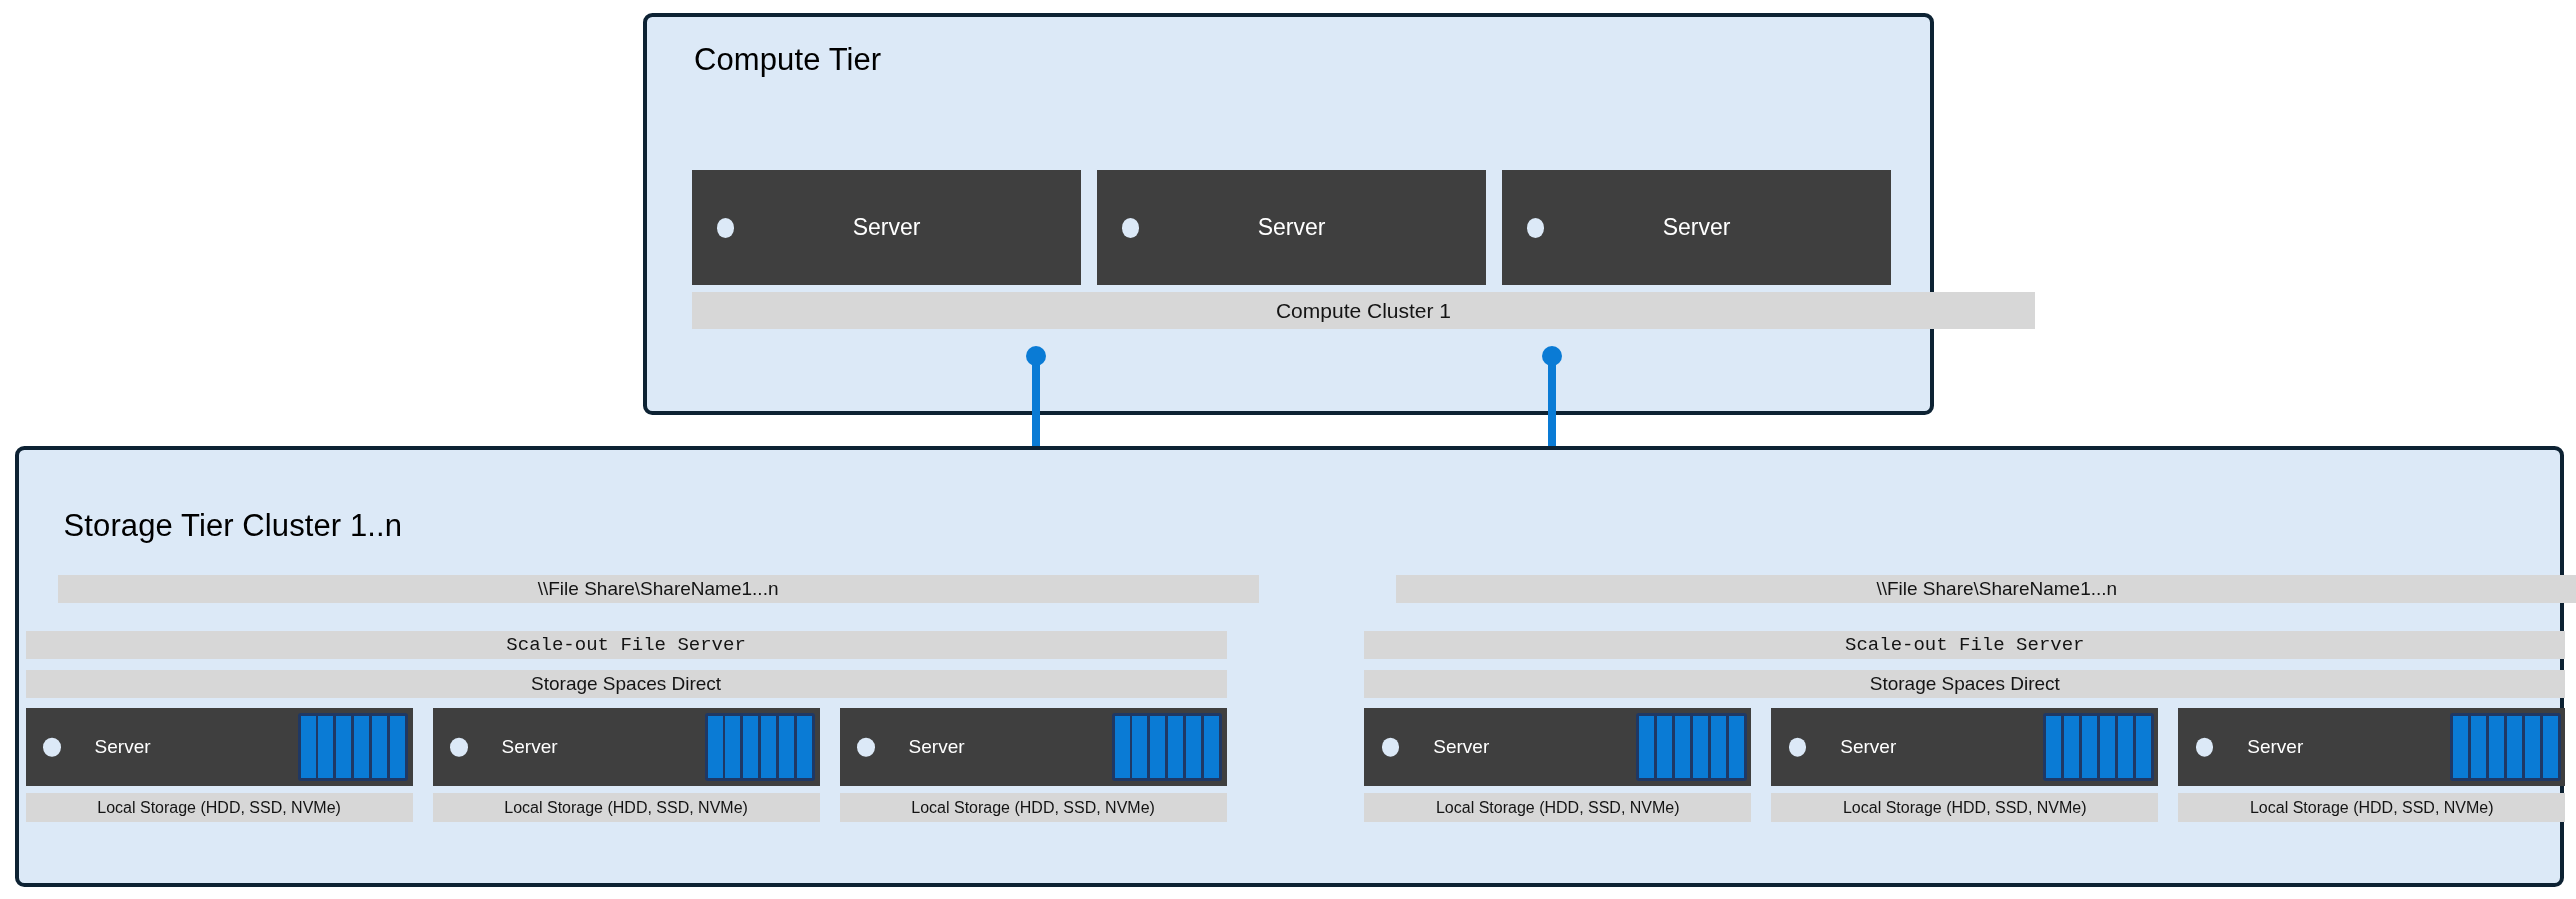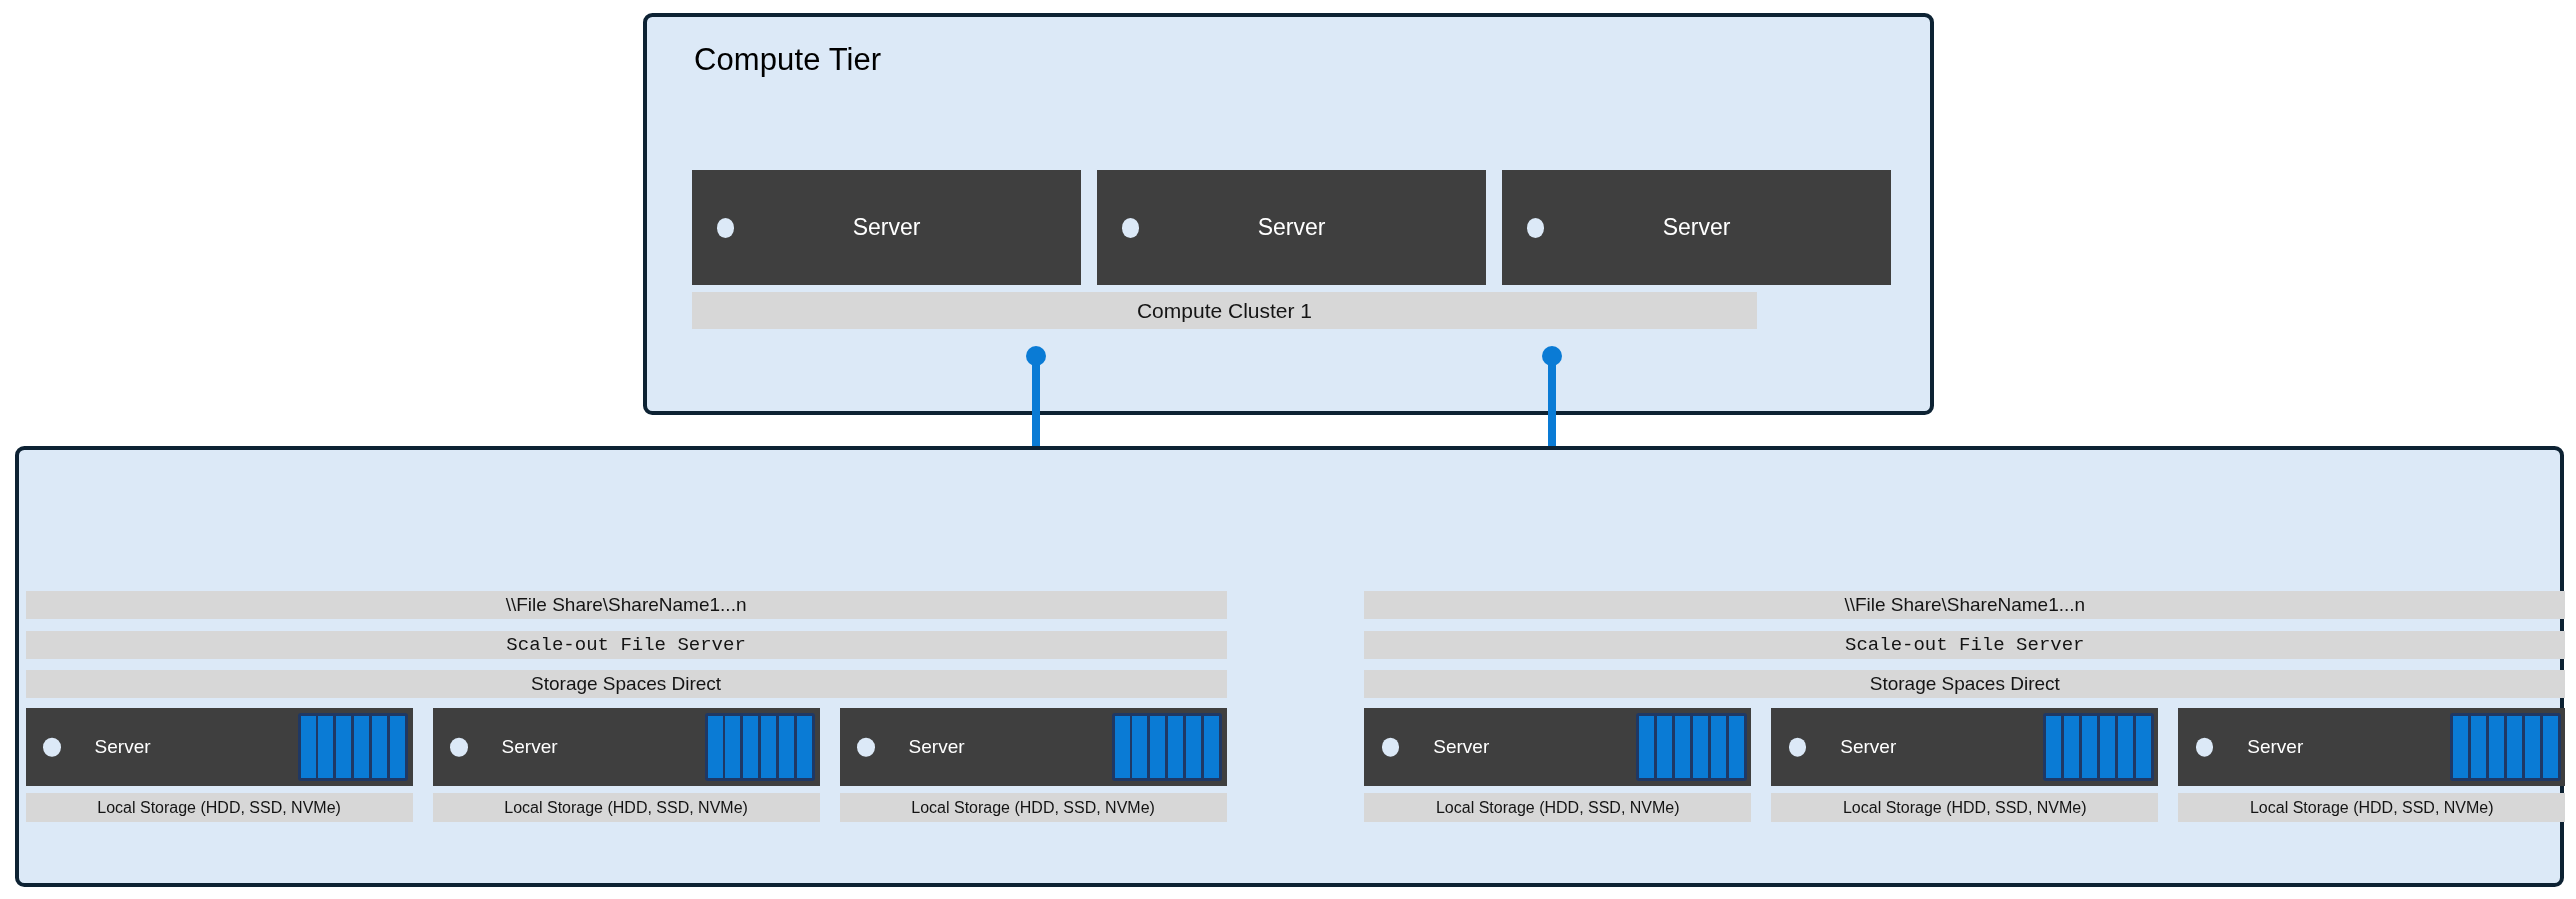--- a/index.html
+++ b/index.html
@@ -69,21 +69,21 @@
   
   #vm-band {
     left: 45px;
     top: 107px;
     width: 1199px;
     height: 38px;
   }
   #compute-cluster-band {
     left: 45px;
     top: 275px;
-    width: 1065px;
+    width: 1343px;
     height: 37px;
   }
 
   .compute-servers {
     position: absolute;
     left: 45px;
     top: 153px;
     width: 1199px;
     height: 115px;
     display: flex;
@@ -160,21 +160,21 @@
     width: 1201px;
     height: 28px;
     background: #d7d7d7;
     display: flex;
     align-items: center;
     justify-content: center;
     font-size: 19px;
     color: #141414;
     white-space: nowrap;
   }
-  .sband.b1 { top: 141px; }
+  .sband.b1 { top: 125px; margin-left: 32px; }
   .sband.b2 { top: 181px; font-family: Liberation Mono, monospace; }
   .sband.b3 { top: 220px; }
 
   .storage-nodes {
     position: absolute;
     left: 11.7px;
     top: 258px;
     width: 1201px;
     height: 117px;
     display: flex;
@@ -286,20 +286,21 @@
 
   <svg id="folder-left" class="folder-icon" viewBox="0 0 167 120">
     <path d="M7 14 a7 7 0 0 1 7-7 h43 l20 17 h83 a7 7 0 0 1 7 7 v82 a7 7 0 0 1 -7 7 h-146 a7 7 0 0 1 -7 -7 z" fill="#0a7bd5"></path>
   </svg>
   <svg id="folder-right" class="folder-icon" viewBox="0 0 167 120">
     <path d="M7 14 a7 7 0 0 1 7-7 h43 l20 17 h83 a7 7 0 0 1 7 7 v82 a7 7 0 0 1 -7 7 h-146 a7 7 0 0 1 -7 -7 z" fill="#0a7bd5"></path>
   </svg>
 
   <div id="storage-tier" class="tier">
 
+    <div class="tier-title">Storage Tier Cluster 1..n</div>
 
     <div id="storage-cluster-1" class="storage-cluster">
 
       <div class="sband b1">\\File Share\ShareName1...n</div>
       <div class="sband b2">Scale-out File Server</div>
       <div class="sband b3">Storage Spaces Direct</div>
 
       <div class="storage-nodes">
 
         <div class="storage-node">

